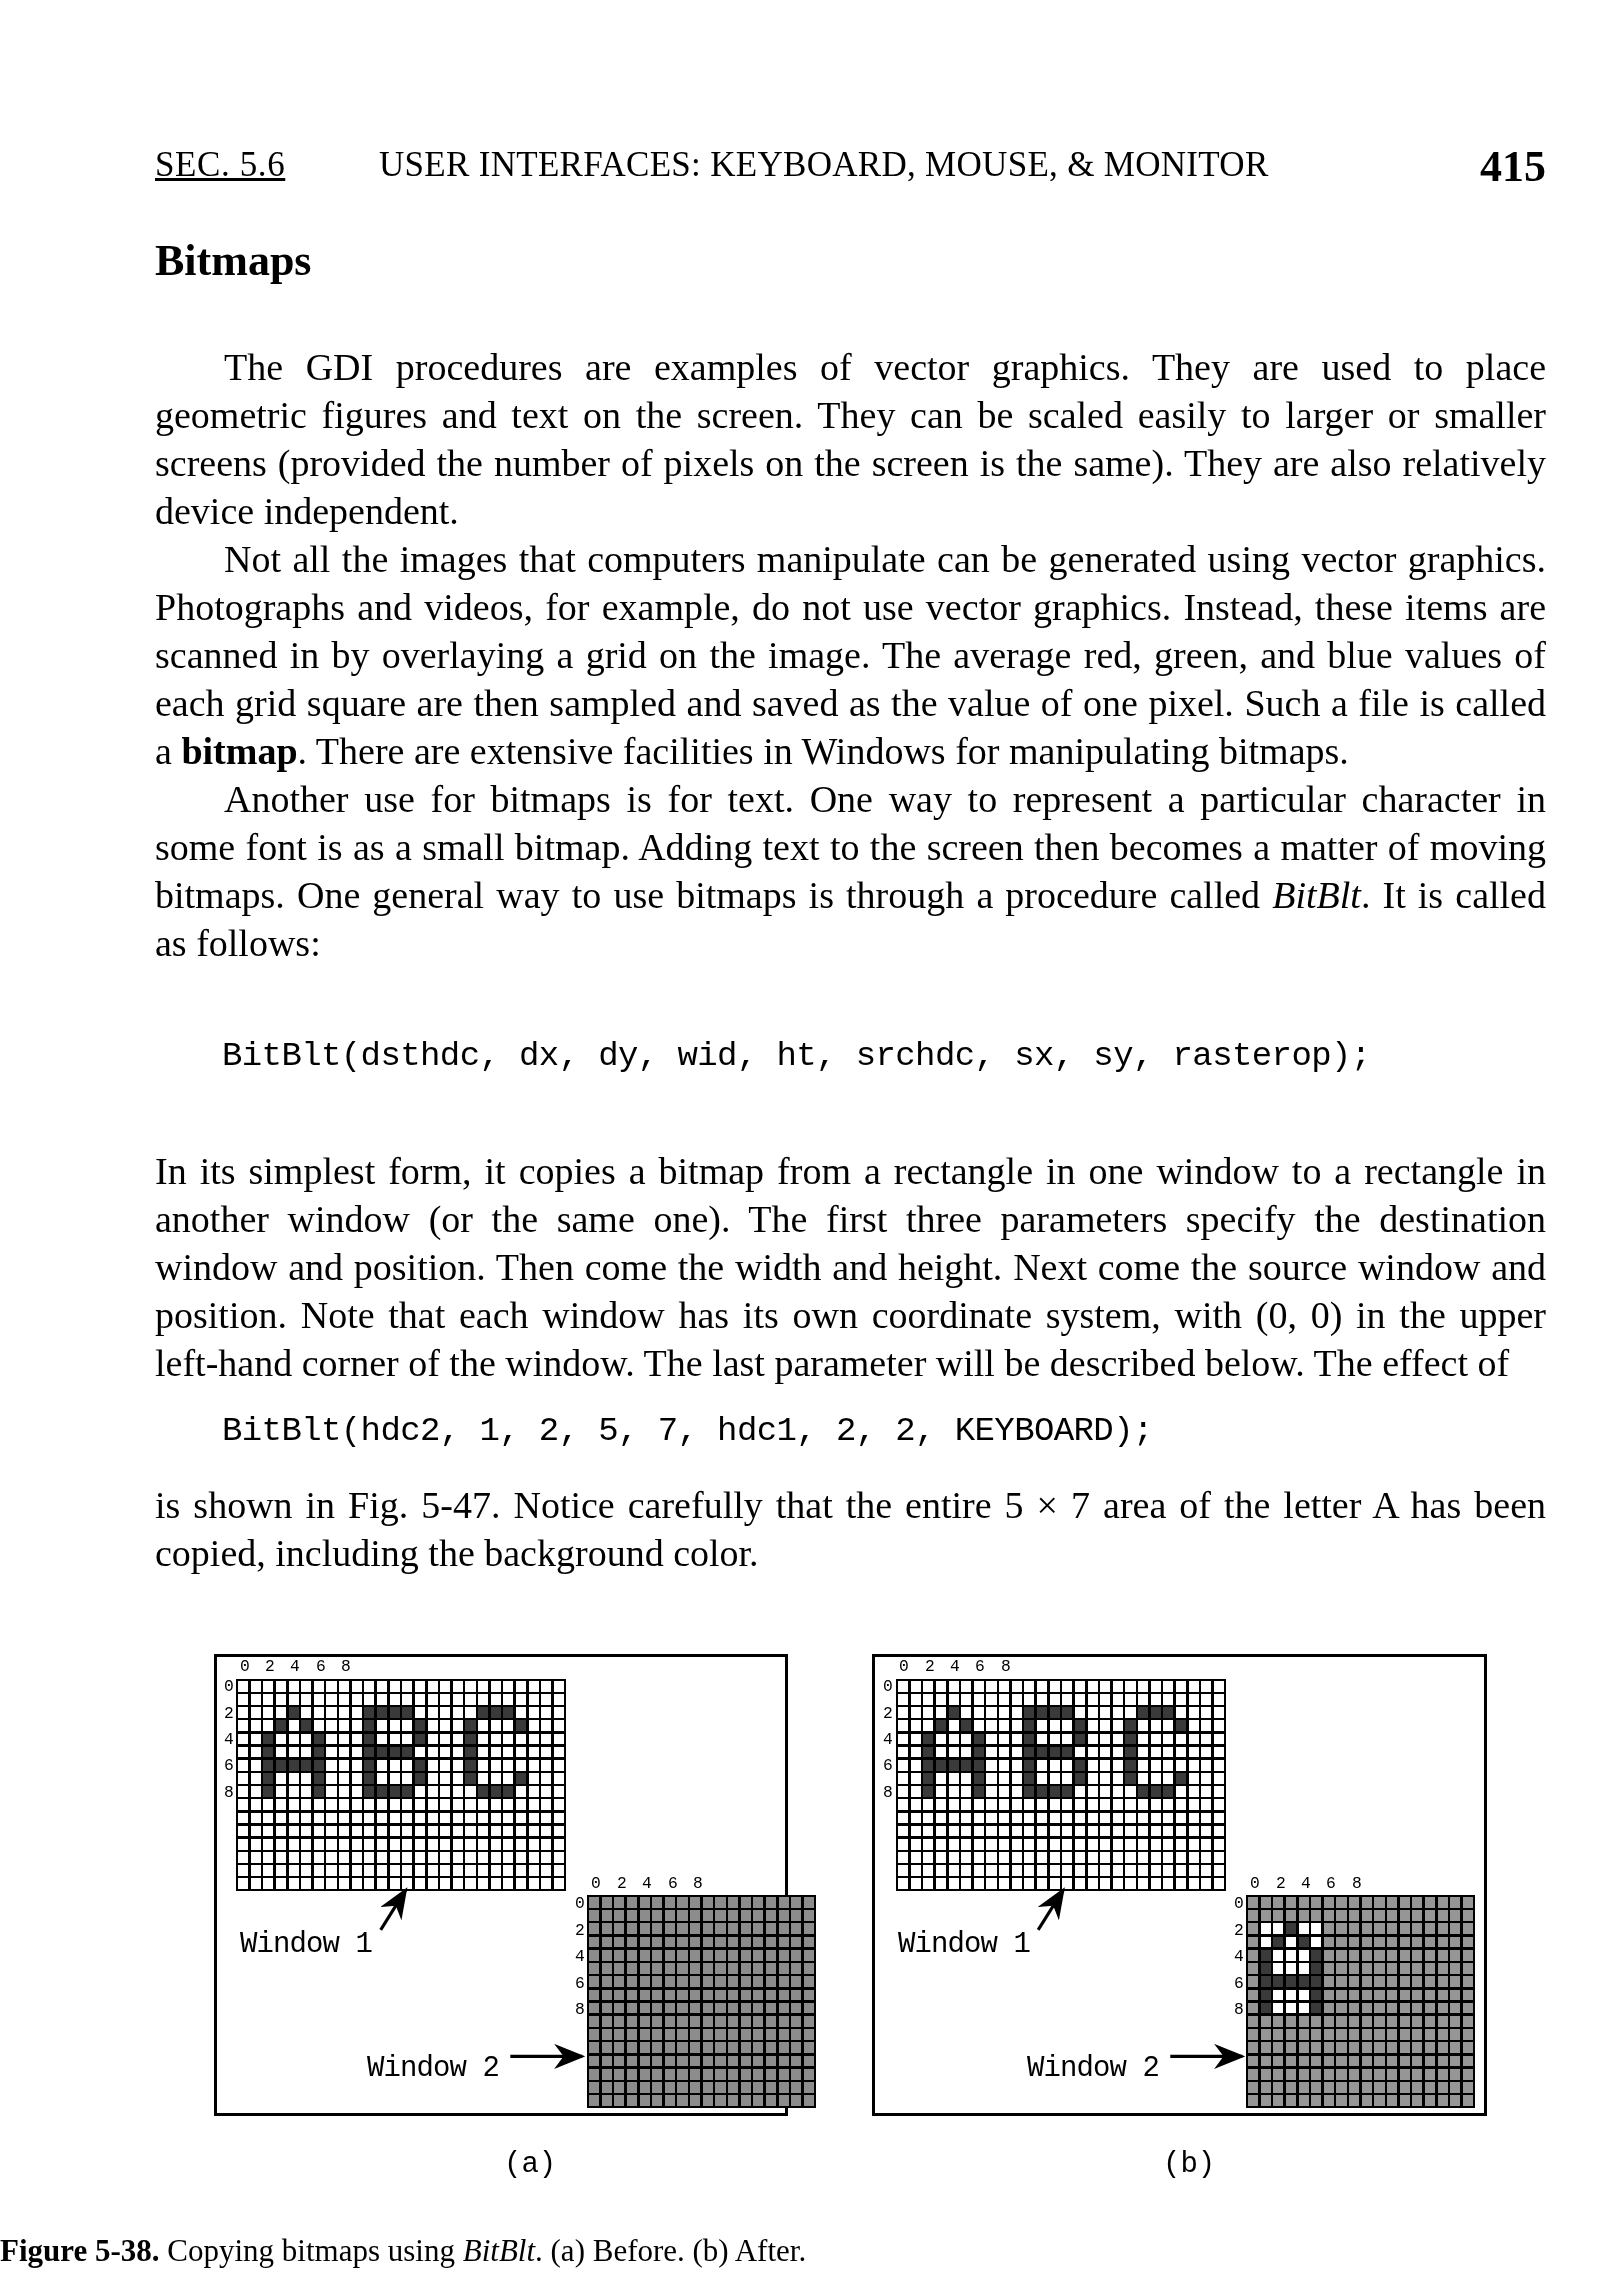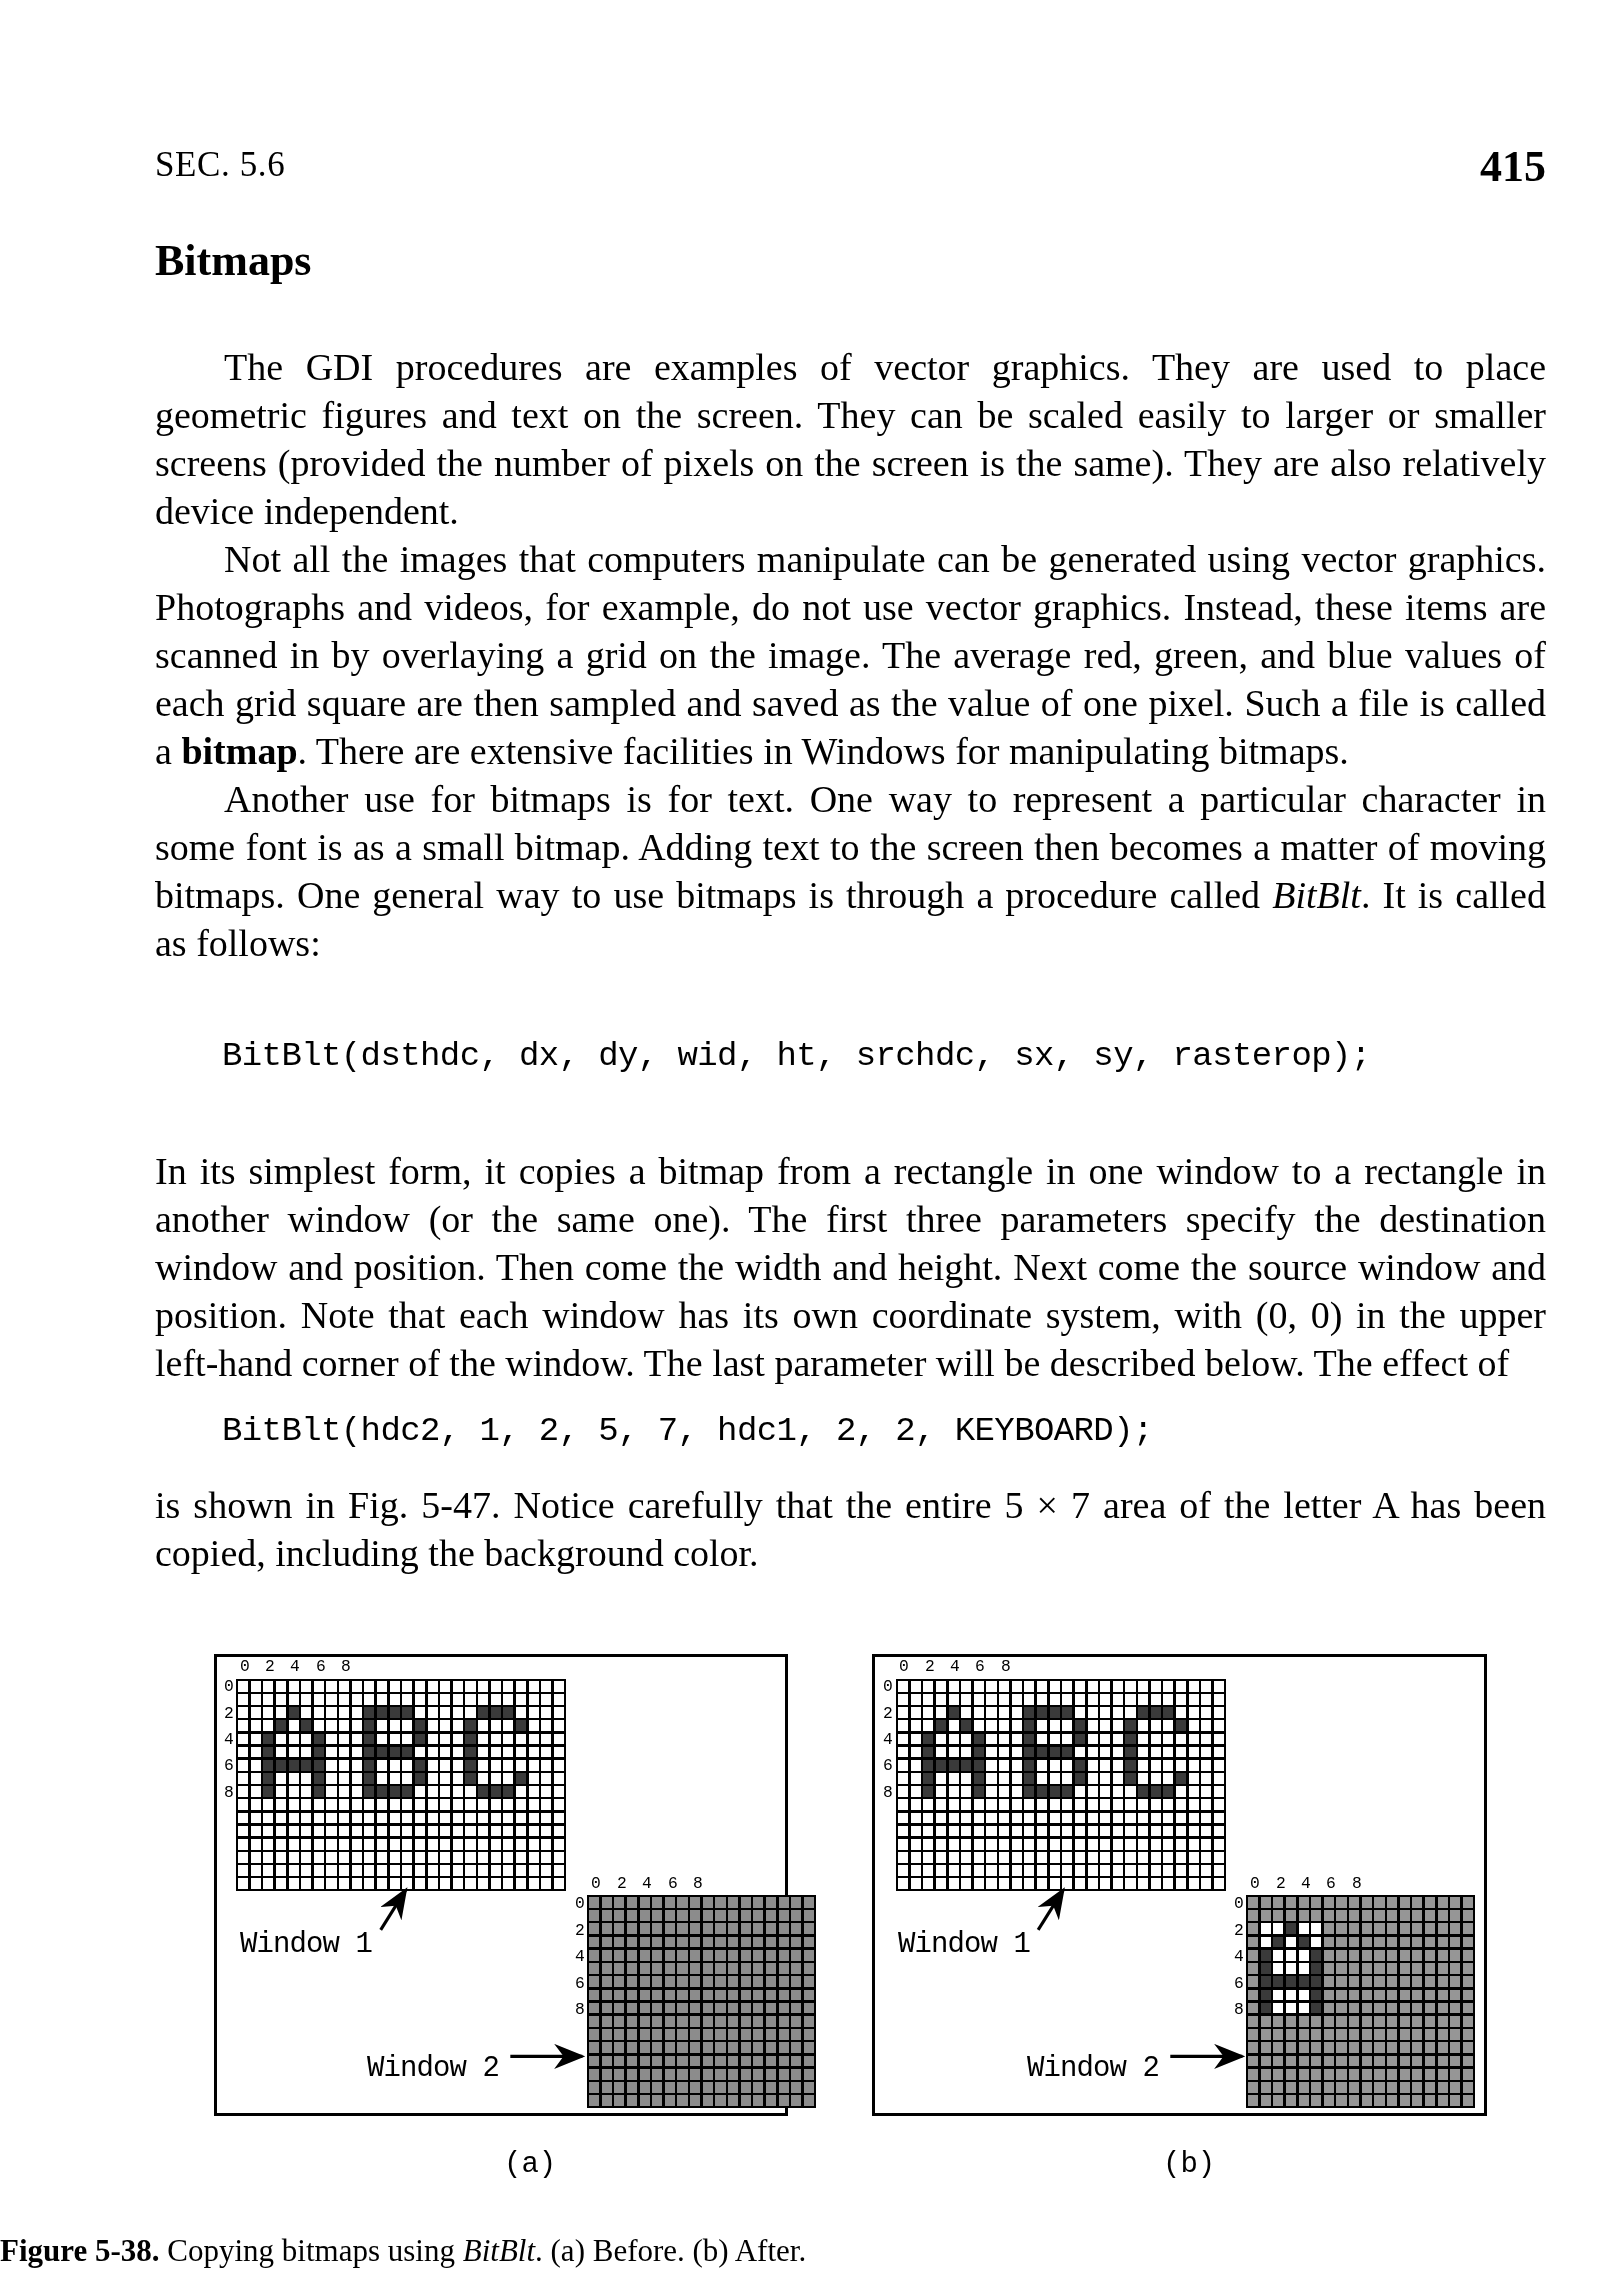--- a/index.html
+++ b/index.html
@@ -1,21 +1,21 @@
 <!DOCTYPE html>
 <html style="font-size:10px"><head>
 <meta charset="utf-8">
 <style>
   html, body { margin:0; padding:0; background:#ffffff; }
   body { width:1623px; height:2295px; position:relative; overflow:hidden; color:#000; }
   .serif { font-family: "Liberation Serif", "DejaVu Serif", serif; }
   .sans  { font-family: Liberation Mono, monospace; }
 
   .running-head { position:absolute; left:155px; top:145px; width:1391px; height:44px; font-size:35px; }
-  .running-head .sec { position:absolute; left:0; top:0; letter-spacing:0.6px; }
+  .running-head .sec { position:absolute; left:0; top:0; letter-spacing:0.6px;text-decoration:underline; }
   .running-head .title { position:absolute; left:224px; top:0; letter-spacing:0.3px; }
   .running-head .page { position:absolute; right:0; top:-3.8px; font-weight:bold; font-size:44px; }
 
   .section-title { position:absolute; left:155px; top:235px; font-size:44px; font-weight:bold; }
 
   .body-text { position:absolute; left:155px; width:1391px; font-size:38px; line-height:48px; text-align:justify; }
   .body-text p { margin:0; text-indent:69px; }
   .body-text p.noindent { text-indent:0; }
   .body-text .bold { font-weight:bold; }
   .body-text .ital { font-style:italic; }
@@ -33,20 +33,21 @@
   .caption { position:absolute; left:0; width:1598px; top:2233px; text-align:left; font-size:31px; }
   .caption .fig-num { font-weight:bold; }
   .caption .ital { font-style:italic; }
   svg.arrow { position:absolute; overflow:visible; }
 </style>
 </head>
 <body>
 
 <div class="running-head serif">
   <span class="sec">SEC. 5.6</span>
+  <span class="title">USER INTERFACES: KEYBOARD, MOUSE, &amp; MONITOR</span>
   <span class="page">415</span>
 </div>
 
 <div class="section-title serif">Bitmaps</div>
 
 <div class="body-text serif" style="top:343px;">
   <p>The GDI procedures are examples of vector graphics. They are used to place geometric figures and text on the screen. They can be scaled easily to larger or smaller screens (provided the number of pixels on the screen is the same). They are also relatively device independent.</p>
   <p><span>Not all the images that computers manipulate can be generated using vector graphics. Photographs and videos, for example, do not use vector graphics. Instead, these items are scanned in by overlaying a grid on the image. The average red, green, and blue values of each grid square are then sampled and saved as the value of one pixel. Such a file is called a </span><span class="bold">bitmap</span><span>. There are extensive facilities in Windows for manipulating bitmaps.</span></p>
   <p><span>Another use for bitmaps is for text. One way to represent a particular character in some font is as a small bitmap. Adding text to the screen then becomes a matter of moving bitmaps. One general way to use bitmaps is through a procedure called </span><span class="ital">BitBlt</span><span>. It is called as follows:</span></p>
 </div>

